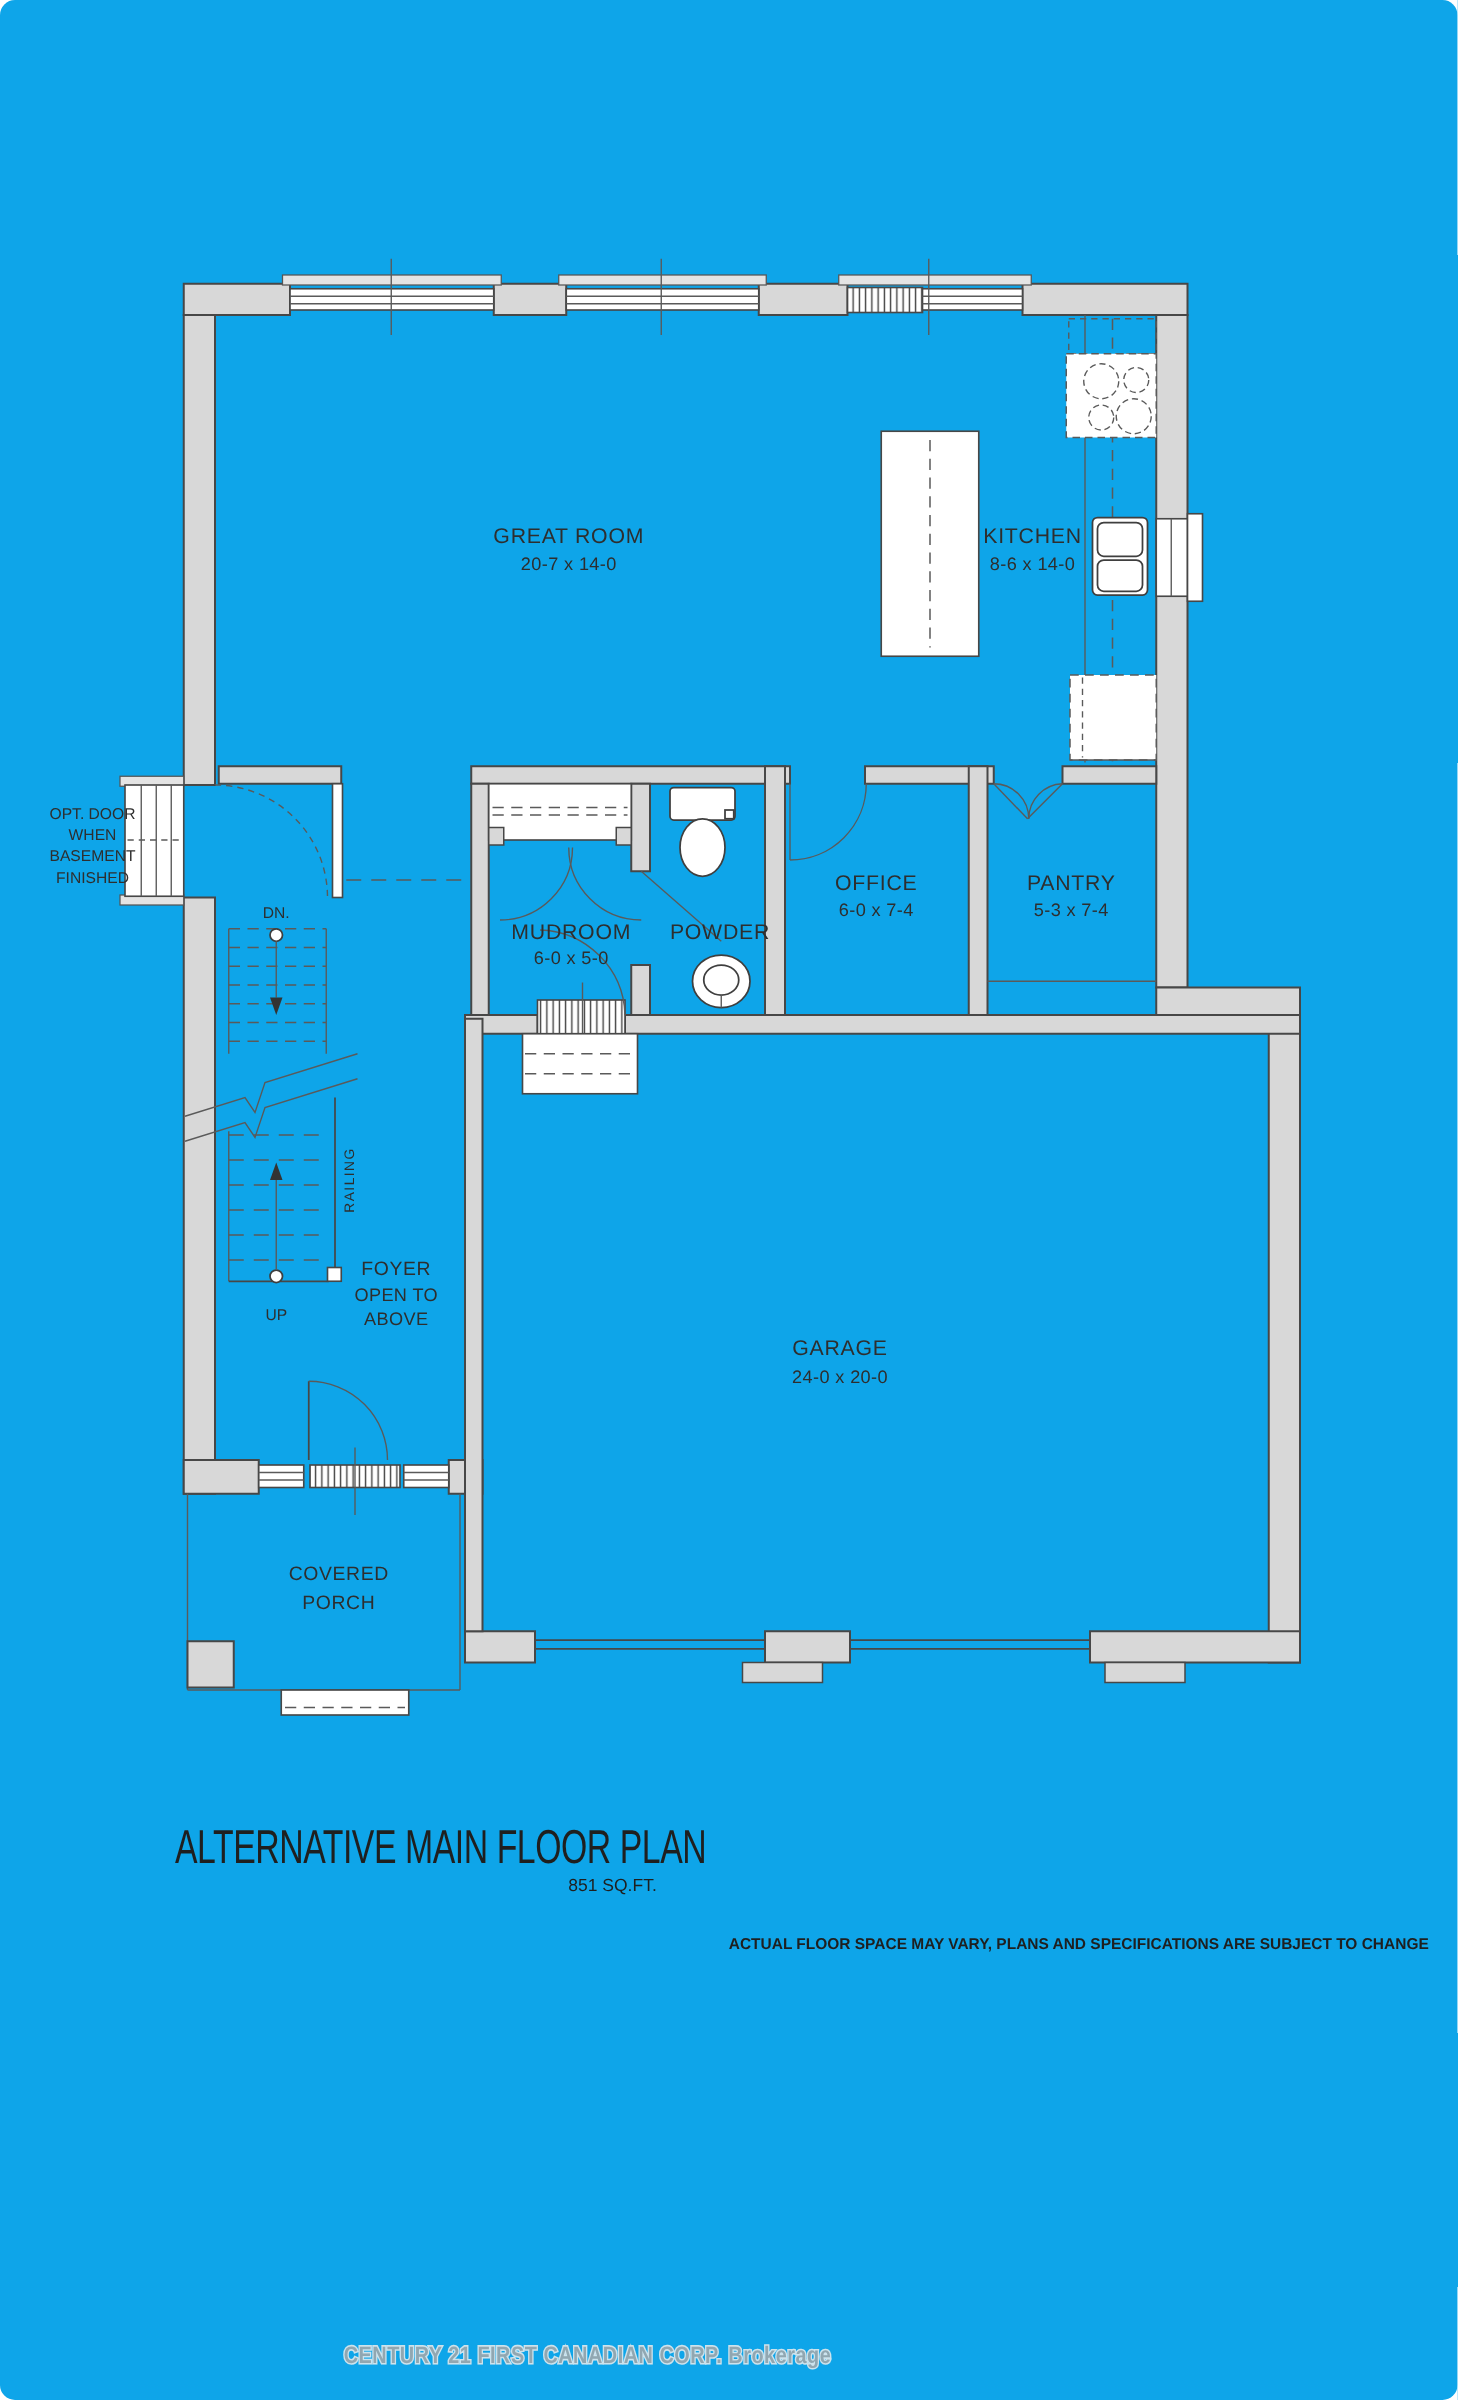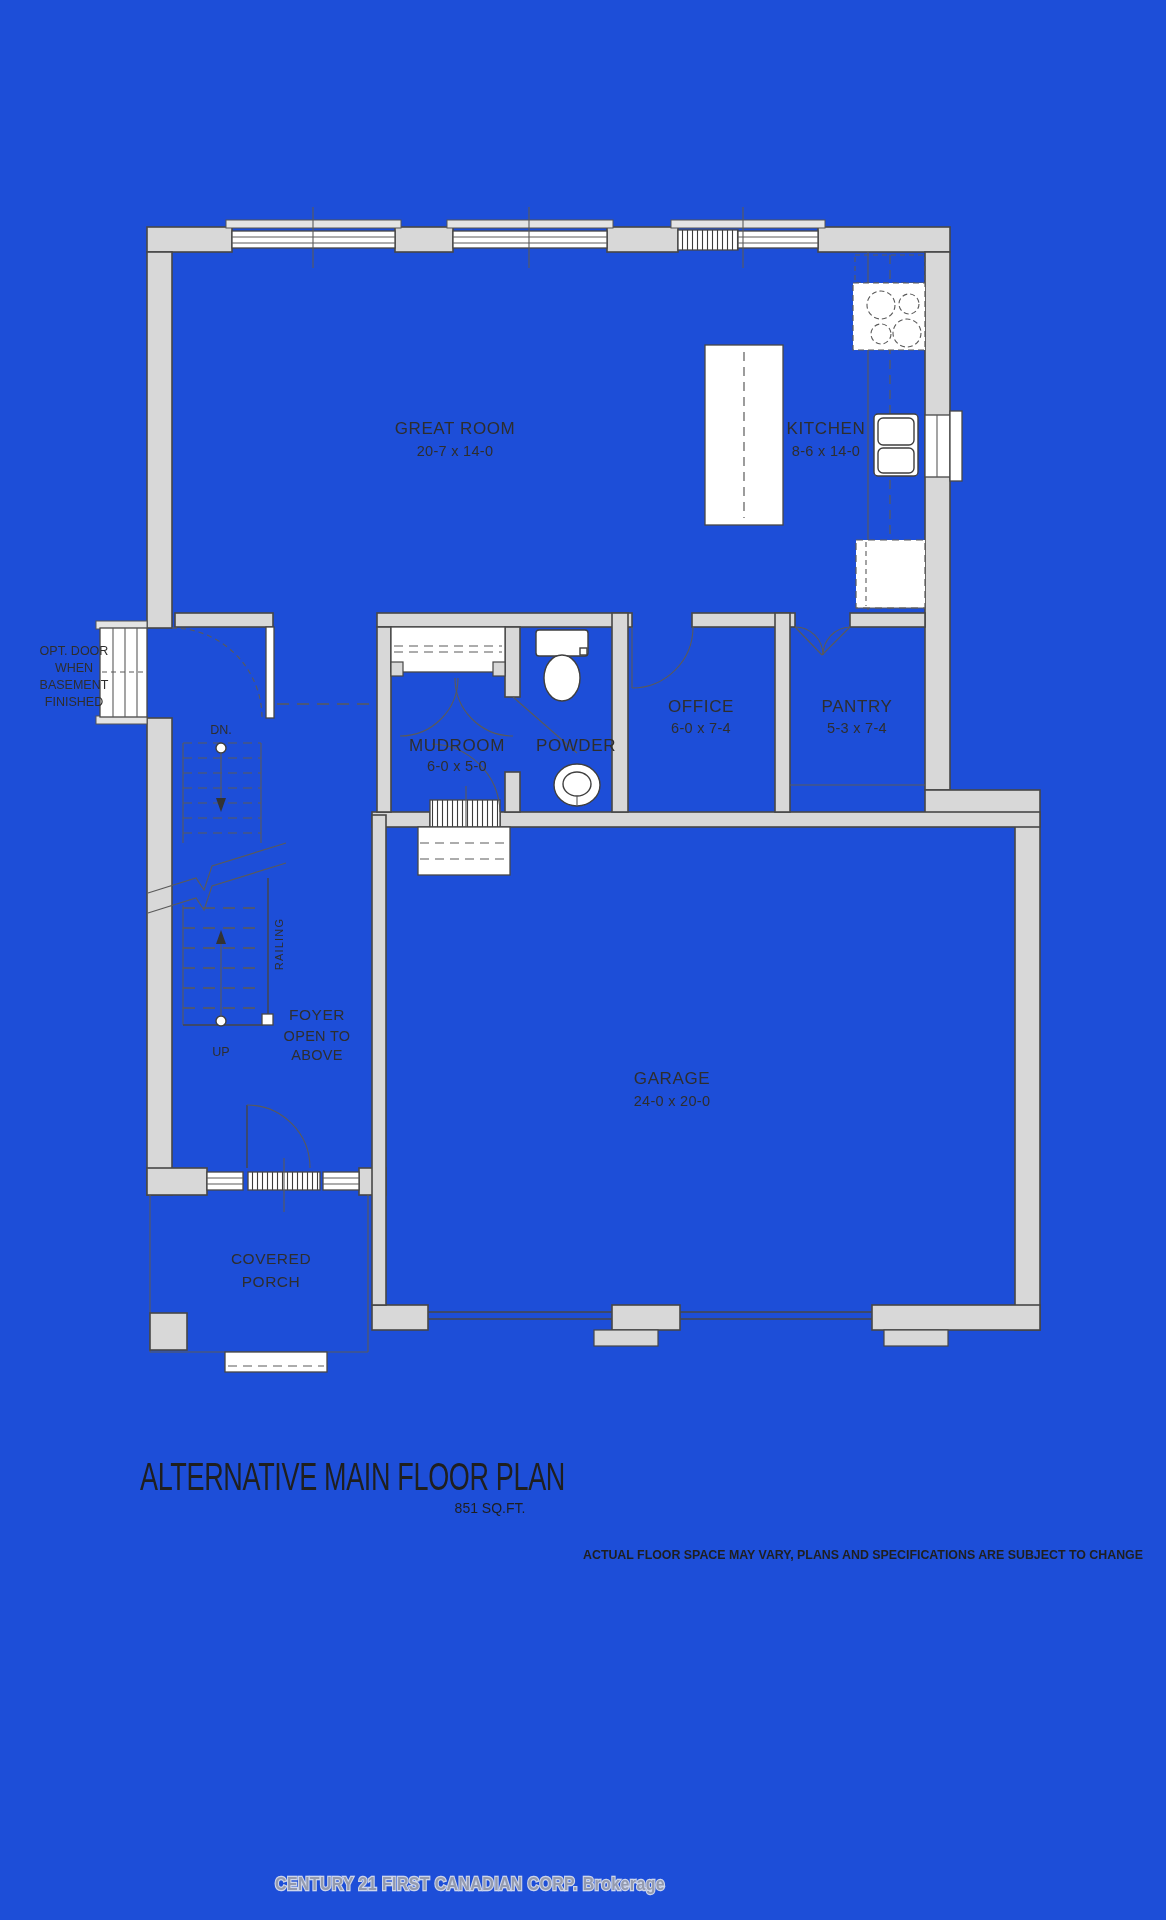--- a/index.html
+++ b/index.html
@@ -1,16 +1,16 @@
 <!DOCTYPE html>
 <html><head>
 <meta charset="utf-8">
 <style>
   html,body{margin:0;padding:0;background:#ffffff;}
-  .page{position:relative;width:1166px;height:1920px;background:#1d4ed8;margin:0 auto;overflow:hidden;}
+  .page{position:relative;width:1166px;height:1920px;background:#0ea5e9;margin:0 auto;overflow:hidden;border-radius:12px;}
   svg text{font-family:"Liberation Sans",sans-serif;fill:#2e2e2e;}
   .wall{fill:#d8d8d8;stroke:#474747;stroke-width:1.6;}
   .wallthin{fill:#d8d8d8;stroke:#474747;stroke-width:1.2;}
   .sill{fill:#e4e4e4;stroke:#555;stroke-width:1;}
   .ln{stroke:#474747;stroke-width:1.4;fill:none;}
   .lnt{stroke:#5a5a5a;stroke-width:1.1;fill:none;}
   .dash{stroke:#5a5a5a;stroke-width:1.2;fill:none;stroke-dasharray:9 6;}
   .dash2{stroke:#5a5a5a;stroke-width:1.1;fill:none;stroke-dasharray:5 4;}
   .dashL{stroke:#5a5a5a;stroke-width:1.3;fill:none;stroke-dasharray:12 8;}
   .white{fill:#fff;stroke:#474747;stroke-width:1.3;}

